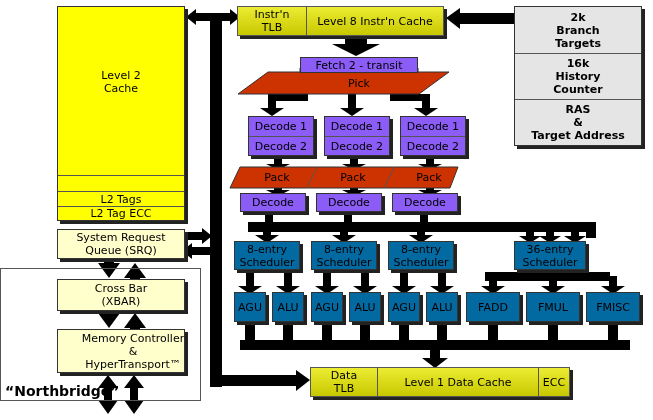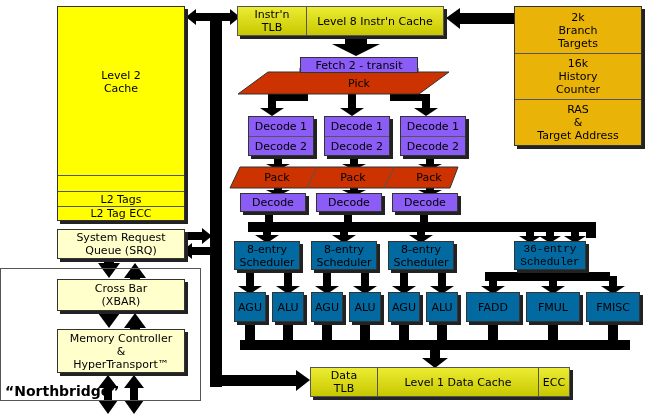--- a/index.html
+++ b/index.html
@@ -6,21 +6,21 @@
   body { width:653px; height:420px; position:relative; overflow:hidden;
          font-family:"DejaVu Sans", "Liberation Sans", sans-serif; }
   #diagram { position:absolute; left:0; top:0; }
   .lbl { position:absolute; display:flex; align-items:center; justify-content:center;
          text-align:center; font-size:11px; line-height:13px; color:#000; white-space:nowrap; }
   .box { position:absolute; box-sizing:border-box; border:1px solid #333;
          box-shadow:3px 3px 0 #222; }
   .yellow { background:#ffff00; }
   .olive { background:linear-gradient(#ecec33,#c8c800); border-color:#555; }
   .cream { background:#ffffcc; }
-  .mint { background:#eab308; }
+  .mint { background:#e5e5e5;font-weight:bold; }
   .red { background:#8b5cf6; }
   .salmon { background:#0369a1; }
   .sep-h { position:absolute; left:0; right:0; height:0; border-top:1px solid #555; }
   .sep-v { position:absolute; top:0; bottom:0; width:0; border-left:1px solid #555; }
   .nb-label { position:absolute; font-size:14px; font-weight:bold; font-family:"DejaVu Sans", sans-serif; }
 </style>
 </head>
 <body>
 
 <svg id="diagram" width="653" height="420">
@@ -157,21 +157,21 @@
   <div class="lbl" style="left:0;top:0;width:126px;height:28px;white-space:pre;">System Request
 Queue (SRQ)</div>
 </div>
 
 <div class="box cream" style="left:57px;top:279px;width:128px;height:32px;">
   <div class="lbl" style="left:0;top:0;width:126px;height:30px;white-space:pre;">Cross Bar
 (XBAR)</div>
 </div>
 
 <div class="box cream" style="left:57px;top:329px;width:128px;height:44px;">
-  <div class="lbl" style="left:0;top:0;width:126px;height:42px;white-space:pre;">Memory Controller
+  <div class="lbl" style="left:0;top:0;width:126px;height:42px;white-space:pre;padding-left:12px;">Memory Controller
 &amp;
 HyperTransport™</div>
 </div>
 
 <div class="nb-label" style="left:5px;top:383px;">“Northbridge”</div>
 
 <div class="box olive" style="left:237px;top:6px;width:207px;height:30px;padding-left:44px;">
   <div class="lbl" style="left:0;top:0;width:68px;height:28px;white-space:pre;">Instr'n
 TLB</div>
   <div class="sep-v" style="left:68px;"></div>
@@ -252,21 +252,21 @@
       <div class="lbl" style="left: 0px; top: 0px; width: 64px; height: 27px; white-space: pre;">8-entry
 Scheduler</div>
     </div>
     <div class="box salmon" style="left: 388px; top: 292px; width: 32px; height: 30px;">
       <div class="lbl" style="left: 0px; top: 0px; width: 30px; height: 28px;">AGU</div>
     </div>
     <div class="box salmon" style="left: 426px; top: 292px; width: 32px; height: 30px;">
       <div class="lbl" style="left: 0px; top: 0px; width: 30px; height: 28px;">ALU</div>
     </div>
     <div class="box salmon" style="left: 514px; top: 241px; width: 72px; height: 29px;">
-      <div class="lbl" style="left: 0px; top: 0px; width: 70px; height: 27px; white-space: pre; font-family: Liberation Mono, monospace;">36-entry
+      <div class="lbl" style="left: 0px; top: 0px; width: 70px; height: 27px; white-space: pre;">36-entry
 Scheduler</div>
     </div>
     <div class="box salmon" style="left: 466px; top: 292px; width: 54px; height: 30px;">
       <div class="lbl" style="left: 0px; top: 0px; width: 52px; height: 28px;">FADD</div>
     </div>
     <div class="box salmon" style="left: 526px; top: 292px; width: 54px; height: 30px;">
       <div class="lbl" style="left: 0px; top: 0px; width: 52px; height: 28px;">FMUL</div>
     </div>
     <div class="box salmon" style="left: 586px; top: 292px; width: 54px; height: 30px;">
       <div class="lbl" style="left: 0px; top: 0px; width: 52px; height: 28px; border-radius: 11px;">FMISC</div>

